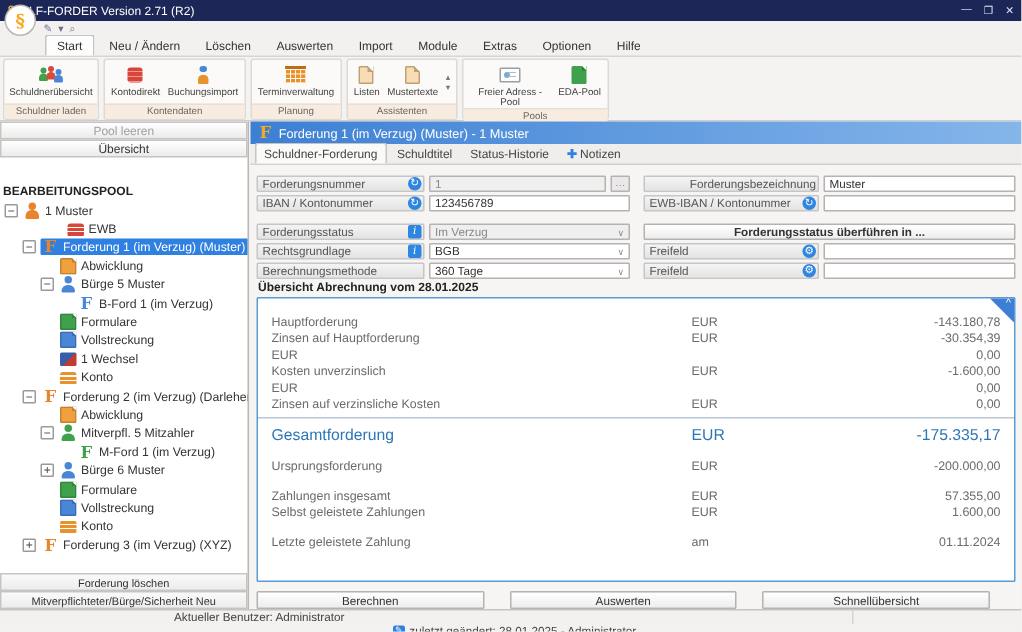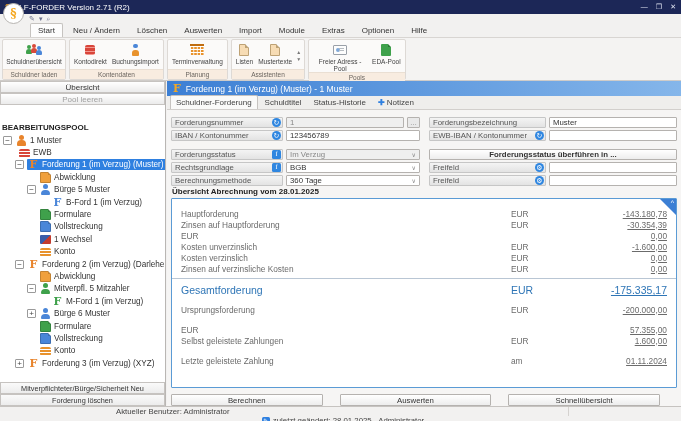--- a/index.html
+++ b/index.html
@@ -89,23 +89,23 @@
   .fi.dis { background:#efefef; color:#888; }
   .fi .chev { margin-left:auto; color:#8a8a8a; font-size:6px; }
   .fbtn { position:absolute; height:11px; background:linear-gradient(#ffffff,#ededed); border:1px solid #b5b2af; font-size:7.8px; font-weight:bold; color:#333; text-align:center; line-height:10px; border-radius:1px; }
   .morebtn { position:absolute; height:11px; width:13px; background:#e9e9e9; border:1px solid #b5b2af; color:#888; font-size:7px; text-align:center; line-height:9px; border-radius:1px; }
 
   .stmt-title { position:absolute; left:5px; top:106px; font-size:8px; font-weight:bold; color:#222; }
   .stmt { position:absolute; left:4px; top:117px; width:506px; height:190px; background:#fff; border:1px solid #5b9bd5; border-radius:1px; }
   .stmt .corner { position:absolute; top:0; right:0; width:0; height:0; border-style:solid; border-width:0 16px 16px 0; border-color:transparent #3c7fd4 transparent transparent; }
   .stmt .corner span { position:absolute; top:0px; right:-14px; color:#fff; font-size:7px; }
   .srow { display:flex; align-items:center; padding:0 9px; height:11px; font-size:8.3px; color:#6b6b6b; }
-  .srow .sl { width:330px; }
+  .srow .sl { width:280px; }
   .srow .sc { width:50px; }
-  .srow .sv { flex:1; text-align:right;text-decoration:underline; }
+  .srow .sv { flex:1; text-align:right; }
   .srow.em { height:16px; font-size:10.5px; color:#2e75b6; }
   .sdiv { border-top:1px solid #b9c6d4; margin:4px 0 3px; }
   .sgap6 { height:6px; } .sgap8 { height:9px; }
 
   .bottom-btns { position:absolute; left:4px; right:21px; top:313px; display:flex; justify-content:space-between; }
   .bottom-btns .bb { width:31%; height:12px; background:linear-gradient(#ffffff,#ededed); border:1px solid #b5b2af; font-size:7.8px; text-align:center; line-height:11px; color:#333; border-radius:1px; }
 
   
   .statusbar { position:absolute; left:0; right:0; bottom:0; height:15px; background:#f2f1f0; border-top:1px solid #c6c3c0; display:flex; align-items:center; font-size:7.8px; color:#444;flex-direction:column; }
   .sb-left { width:457px; padding-left:4px; border-right:1px solid #d5d2cf; height:100%; display:flex; align-items:center; }
@@ -234,32 +234,32 @@
             <span class="ic ic-file-green"></span>
           </div>
           <span>EDA-Pool</span>
         </div>
       </div>
       <div class="rname">Pools</div>
     </div>
   </div>
 
 <div class="sidebar">
+  <div class="side-btn disabled">Pool leeren</div>
   <div class="side-btn">Übersicht</div>
-  <div class="side-btn disabled">Pool leeren</div>
   <div class="pool-title">BEARBEITUNGSPOOL</div>
   <div class="tree">
       <div class="trow" style="padding-left: 3px;">
         <span class="exp">−</span>
         <span class="hl">
           <span class="ti ti-person" style="--c: #e8842c;"></span>
           <span>1 Muster</span>
         </span>
       </div>
-      <div class="trow" style="padding-left: 6px;">
+      <div class="trow" style="padding-left: 32px;">
         <span class="exp-sp"></span>
         <span class="hl">
           <span class="ic ti ti-db" style="--c: #d8453a;"></span>
           <span>EWB</span>
         </span>
       </div>
       <div class="trow sel" style="padding-left: 15px;">
         <span class="exp">−</span>
         <span class="hl">
           <span class="ti ti-f" style="--c: #e8842c;">F</span>
@@ -373,22 +373,22 @@
       </div>
       <div class="trow" style="padding-left: 15px;">
         <span class="exp">+</span>
         <span class="hl">
           <span class="ti ti-f" style="--c: #e8842c;">F</span>
           <span>Forderung 3 (im Verzug) (XYZ)</span>
         </span>
       </div>
     </div>
   <div class="side-bottom">
+    <div class="bbtn">Forderung löschen</div>
     <div class="bbtn">Mitverpflichteter/Bürge/Sicherheit Neu</div>
-    <div class="bbtn">Forderung löschen</div>
   </div>
 </div>
 
 <div class="main">
   <div class="main-header">
     <span class="hf">F</span>
     <span>Forderung 1 (im Verzug) (Muster)   -   1 Muster</span>
   </div>
   <div class="tabs">
       <div class="tab active"><span>Schuldner-Forderung</span></div>
@@ -429,21 +429,21 @@
         <span>BGB</span>
         <span class="chev">∨</span>
       </div>
       <div class="fl" style="left: 4px; top: 94px; width: 112px;">
         <span>Berechnungsmethode</span>
       </div>
       <div class="fi" style="left: 119px; top: 94px; width: 134px;">
         <span>360 Tage</span>
         <span class="chev">∨</span>
       </div>
-      <div class="fl" style="left: 262px; top: 36px; width: 117px;">
+      <div class="fl" style="left: 262px; top: 36px; width: 117px; justify-content: flex-end;">
         <span>Forderungsbezeichnung</span>
       </div>
       <div class="fi" style="left: 382px; top: 36px; width: 128px;">
         <span>Muster</span>
       </div>
       <div class="fl" style="left: 262px; top: 49px; width: 117px;">
         <span>EWB-IBAN / Kontonummer</span>
         <span class="flic">↻</span>
       </div>
       <div class="fi" style="left: 382px; top: 49px; width: 128px;">
@@ -486,21 +486,20 @@
         <div class="srow">
           <span class="sc">EUR</span>
           <span class="sv">0,00</span>
         </div>
         <div class="srow">
           <span class="sl">Kosten unverzinslich</span>
           <span class="sc">EUR</span>
           <span class="sv">-1.600,00</span>
         </div>
         <div class="srow">
-          <span class="sl">Kosten verzinslich</span>
           <span class="sc">EUR</span>
           <span class="sv">0,00</span>
         </div>
         <div class="srow">
           <span class="sl">Zinsen auf verzinsliche Kosten</span>
           <span class="sc">EUR</span>
           <span class="sv">0,00</span>
         </div>
         <div class="sdiv"></div>
         <div class="srow em">
@@ -509,20 +508,21 @@
           <span class="sv">-175.335,17</span>
         </div>
         <div class="sgap6"></div>
         <div class="srow">
           <span class="sl">Ursprungsforderung</span>
           <span class="sc">EUR</span>
           <span class="sv">-200.000,00</span>
         </div>
         <div class="sgap8"></div>
         <div class="srow">
+          <span class="sl">Zahlungen insgesamt</span>
           <span class="sc">EUR</span>
           <span class="sv">57.355,00</span>
         </div>
         <div class="srow">
           <span class="sl">Selbst geleistete Zahlungen</span>
           <span class="sc">EUR</span>
           <span class="sv">1.600,00</span>
         </div>
         <div class="sgap8"></div>
         <div class="srow">

